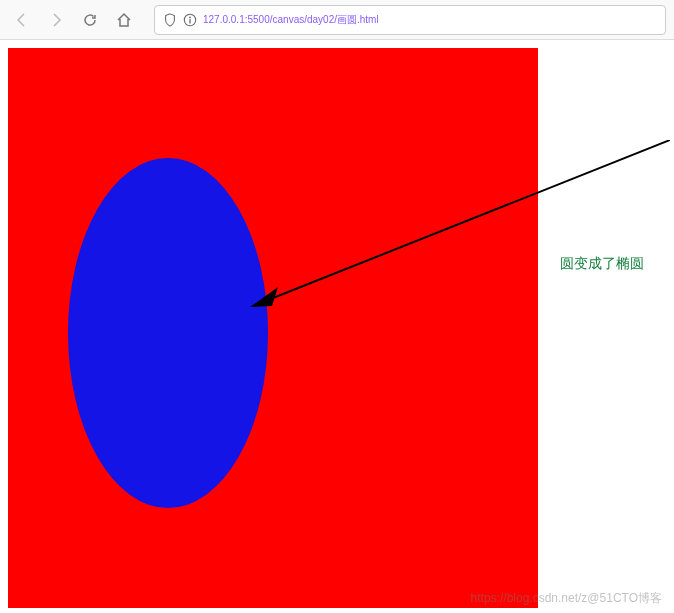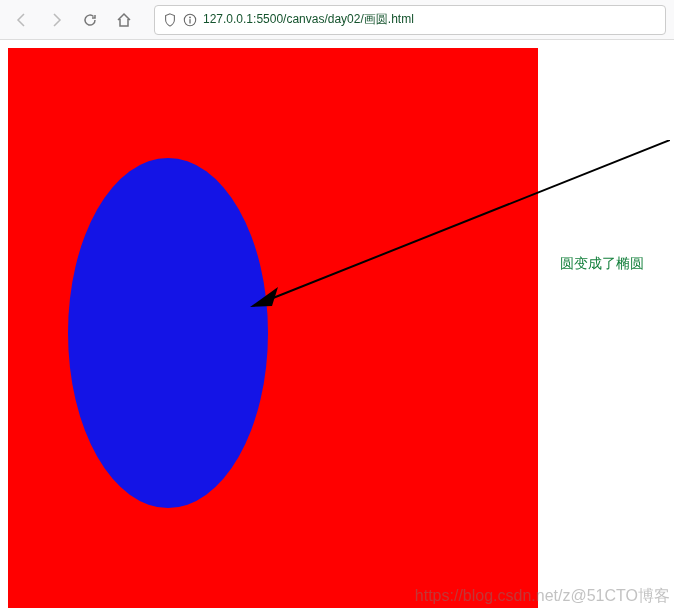--- a/index.html
+++ b/index.html
@@ -38,22 +38,22 @@
       border: 1px solid #ccc;
       border-radius: 4px;
       display: flex;
       align-items: center;
       padding: 0 8px;
       margin-left: 10px;
       gap: 6px;
     }
     .addr-icon { color: #666; display: flex; align-items: center; }
     .url-text {
-      font-size: 12px;
-      color: #14532d;
+      font-size: 10px;
+      color: #8b5cf6;
       flex: 1;
       white-space: nowrap;
       overflow: hidden;
     }
     .content {
       position: relative;
       padding: 8px;
       height: 573px;
     }
     .canvas-area {
@@ -84,23 +84,23 @@
     .arrow-svg {
       position: absolute;
       left: 250px;
       top: 100px;
       width: 420px;
       height: 210px;
       pointer-events: none;
     }
     .watermark {
       position: absolute;
-      right: 4px;
+      right: 12px;
       bottom: 6px;
-      font-size: 16px;
+      font-size: 12px;
       color: rgba(120,120,120,0.45);
       text-align: right;
     }
   </style>
 </head>
 <body>
 
 <div class="toolbar">
   <div class="nav-btn disabled">
     <svg width="16" height="16" viewBox="0 0 16 16">

